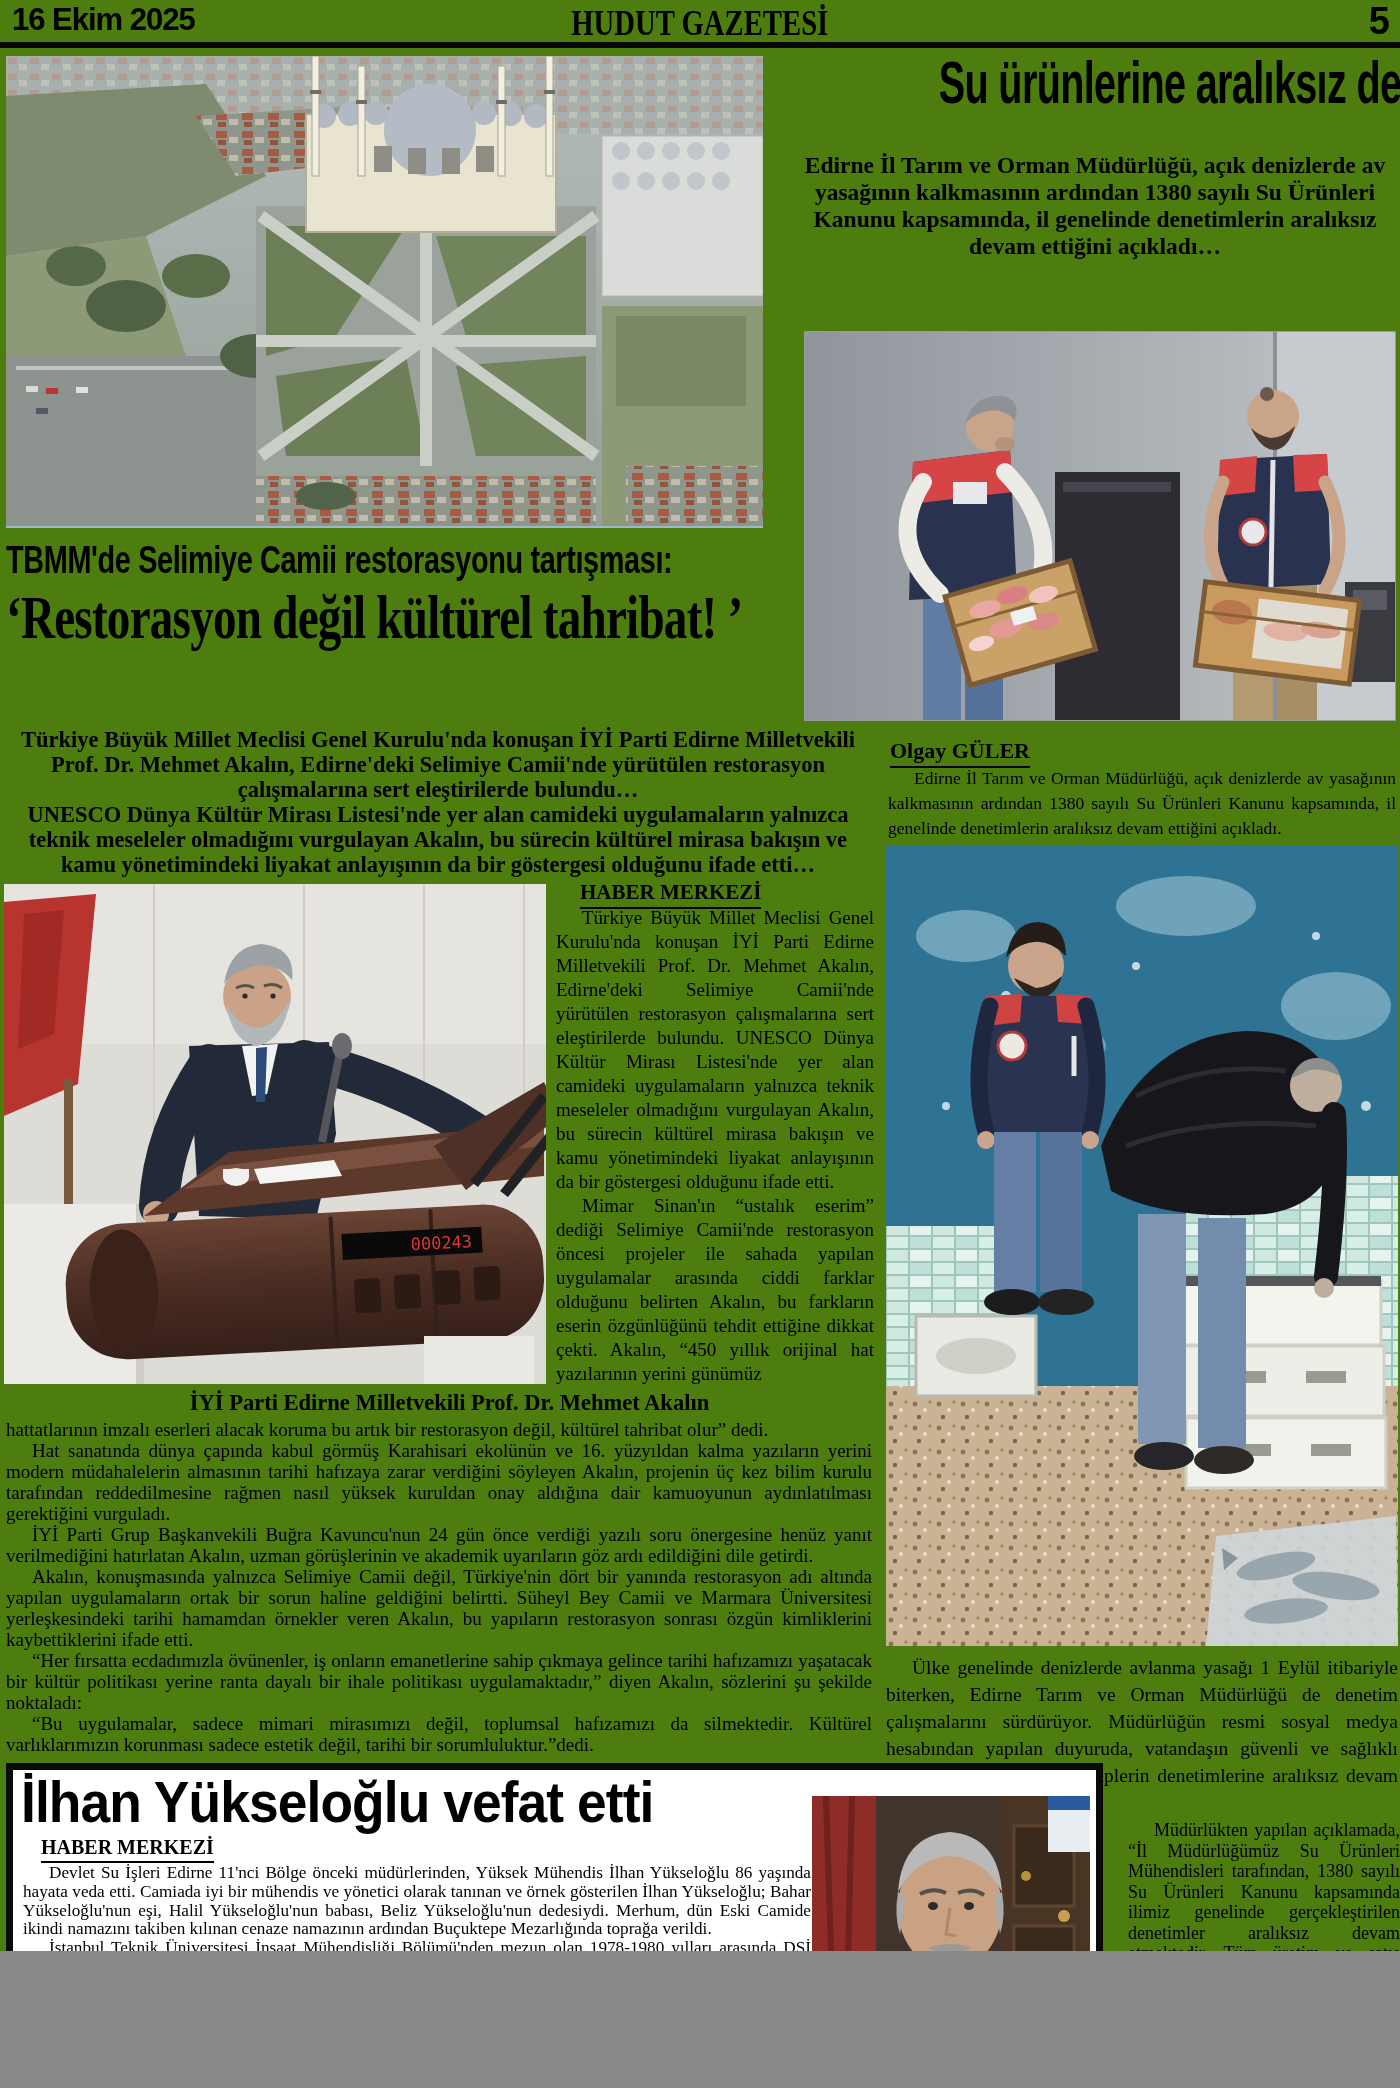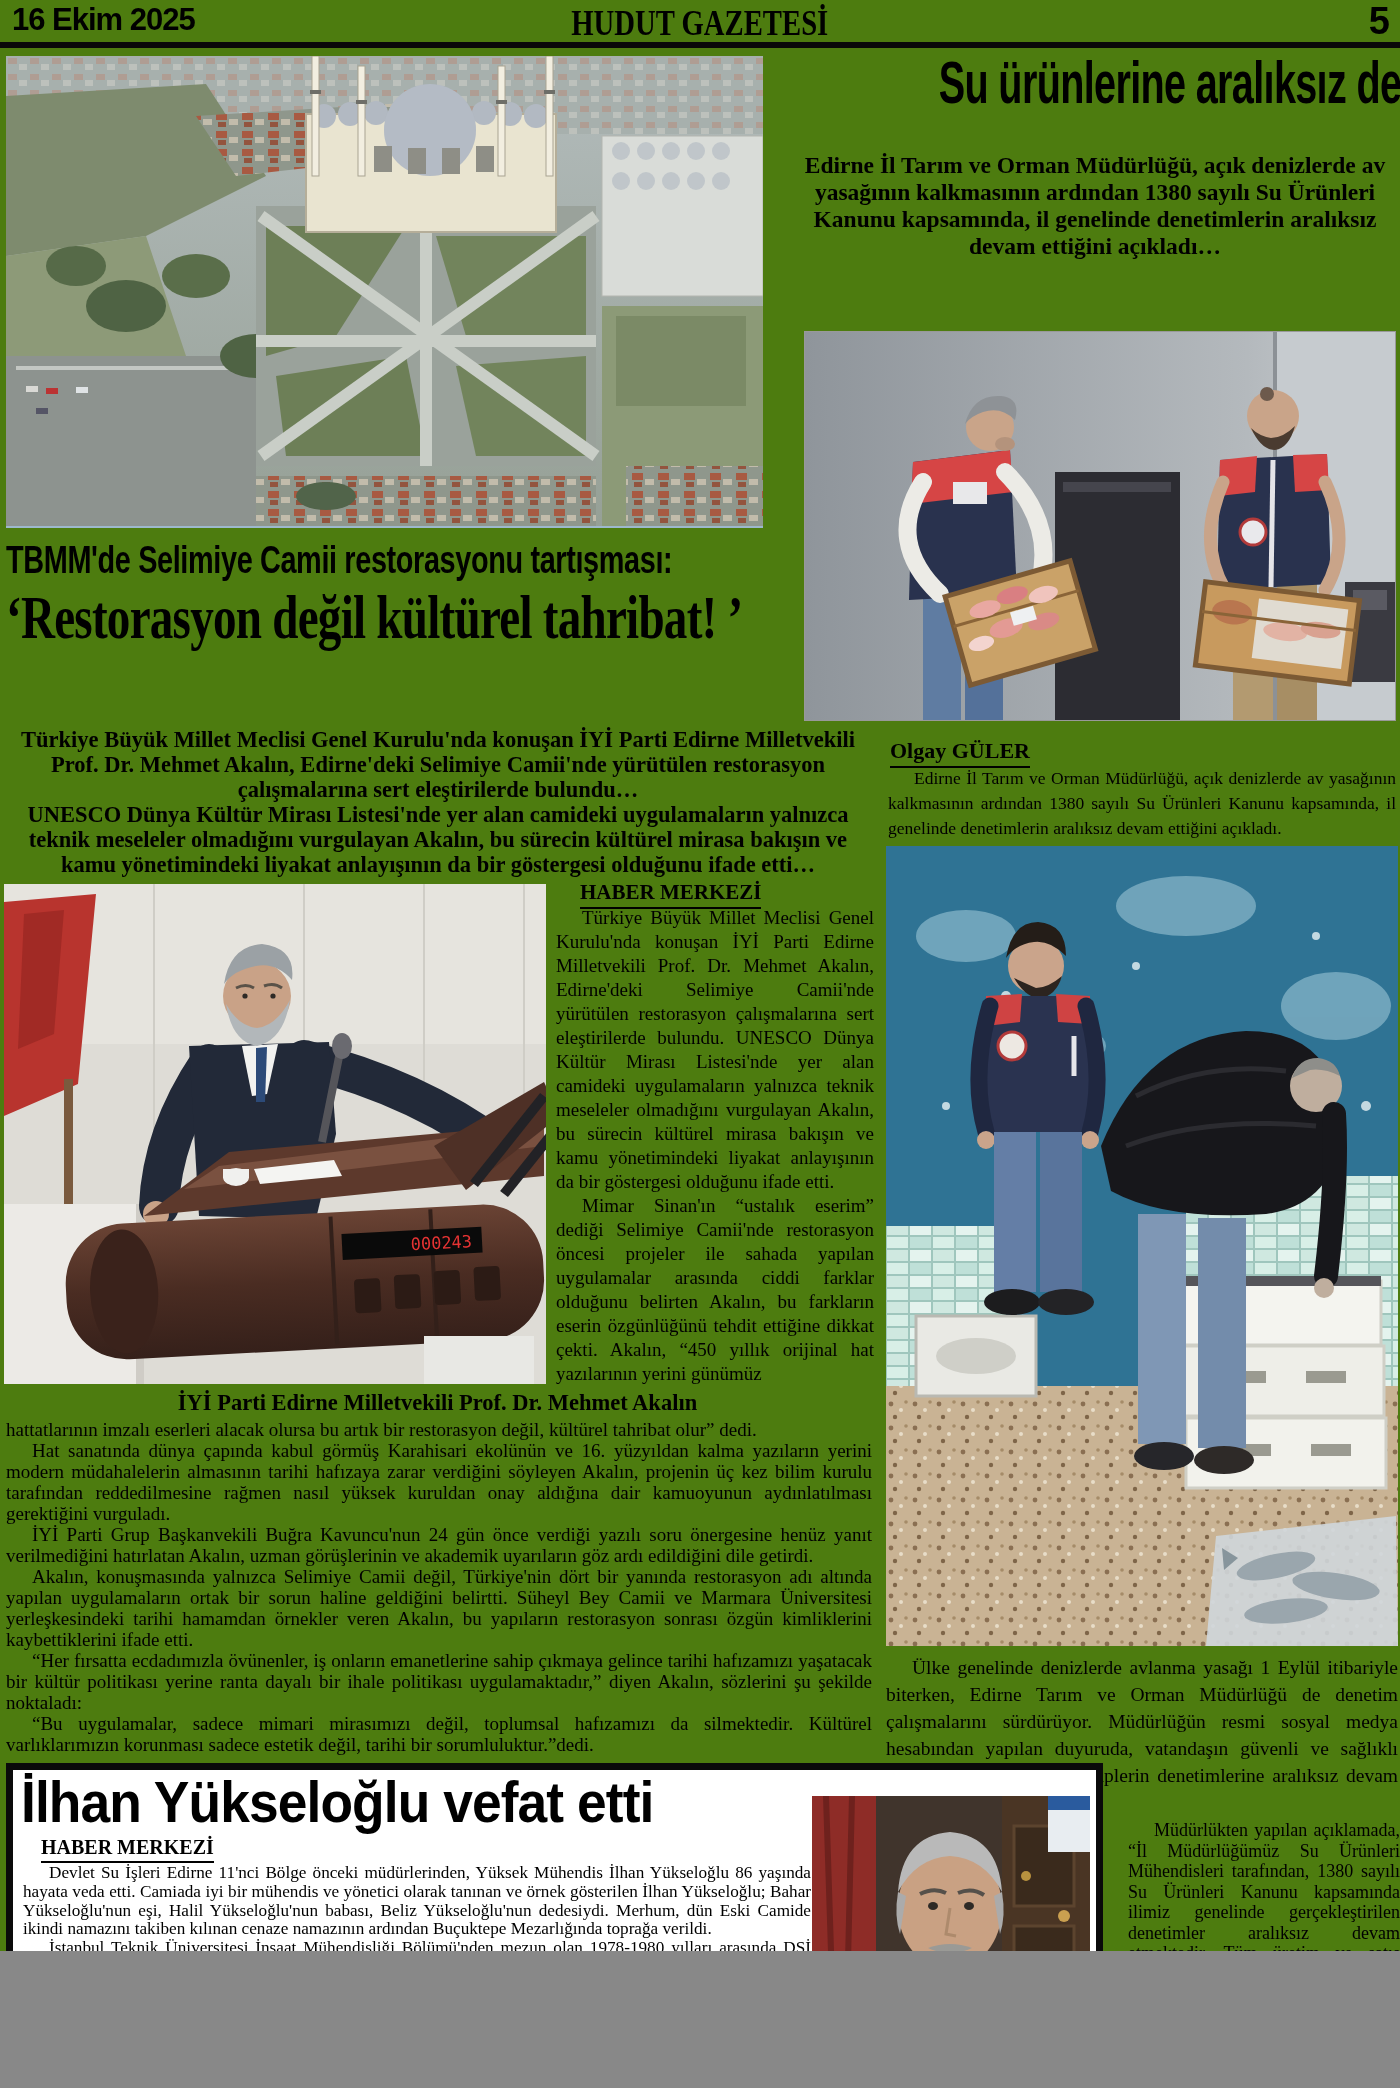--- a/index.html
+++ b/index.html
@@ -19,21 +19,21 @@
   #hdr-date{left:12px;top:2px;font-size:31px;font-weight:bold;letter-spacing:-1px;}
   #hdr-page{right:10px;top:0px;font-size:38px;font-weight:bold;}
   #hdr-title{left:0;top:4px;width:1400px;text-align:center;font-size:35px;font-weight:bold;}
   #fish-head{left:790px;top:48px;width:606px;text-align:center;font-size:60px;font-weight:900;letter-spacing:-1px;}
   #fish-lead{left:795px;top:152px;width:600px;text-align:center;font-size:23.5px;font-weight:bold;line-height:27px;}
   #rest-kicker{left:6px;top:538px;font-size:39px;font-weight:bold;letter-spacing:-0.5px;}
   #rest-head{left:6px;top:582px;font-size:62px;font-weight:900;letter-spacing:-1px;font-family:Liberation Serif, serif;}
   #rest-lead{left:2px;top:727px;width:872px;text-align:center;font-size:22.5px;font-weight:bold;line-height:25px;}
   #rest-col{left:556px;top:880px;width:318px;height:512px;overflow:hidden;font-size:19px;line-height:24px;}
   #rest-col .lbl{font-size:21px;font-weight:bold;text-indent:24px;margin-bottom:2px;}
-  #rest-caption{left:0;top:1390px;width:875px;text-align:center;font-size:22.5px;font-weight:bold;}
+  #rest-caption{left:12px;top:1390px;width:875px;text-align:center;font-size:22.5px;font-weight:bold;}
   #rest-body{left:6px;top:1419px;width:866px;height:338px;overflow:hidden;font-size:19px;line-height:21px;}
   #guler-byline{left:890px;top:738px;font-size:22px;font-weight:bold;}
   #guler-intro{left:888px;top:766px;width:508px;height:80px;overflow:hidden;font-size:17.5px;line-height:25px;}
   #fish-body1{left:886px;top:1654px;width:512px;height:164px;overflow:hidden;font-size:19.5px;line-height:27px;}
   #fish-body2{left:1128px;top:1820px;width:272px;height:268px;overflow:hidden;font-size:18px;line-height:20.5px;}
   #obit-box{left:6px;top:1763px;width:1083px;height:280px;border:7px solid #0a0a0a;background:#fff;}
   #obit-head{position:absolute;left:8px;top:-2px;font-size:58px;font-weight:900;letter-spacing:-1px;}
   #obit-lbl{position:absolute;left:28px;top:66px;font-size:20px;font-weight:bold;}
   #obit-body{position:absolute;left:10px;top:94px;width:788px;height:182px;overflow:hidden;font-size:17.2px;line-height:18.8px;}
   #obit-photo{position:absolute;right:6px;top:26px;width:278px;height:248px;}
@@ -311,21 +311,21 @@
 
   <div class="abs j" id="rest-col">
     <div class="lbl"><span class="ul">HABER MERKEZİ</span></div>
     <p class="ind">Türkiye Büyük Millet Meclisi Genel Kurulu'nda konuşan İYİ Parti Edirne Milletvekili Prof. Dr. Mehmet Akalın, Edirne'deki Selimiye Camii'nde yürütülen restorasyon çalışmalarına sert eleştirilerde bulundu. UNESCO Dünya Kültür Mirası Listesi'nde yer alan camideki uygulamaların yalnızca teknik meseleler olmadığını vurgulayan Akalın, bu sürecin kültürel mirasa bakışın ve kamu yönetimindeki liyakat anlayışının da bir göstergesi olduğunu ifade etti.</p>
     <p class="ind">Mimar Sinan'ın “ustalık eserim” dediği Selimiye Camii'nde restorasyon öncesi projeler ile sahada yapılan uygulamalar arasında ciddi farklar olduğunu belirten Akalın, bu farkların eserin özgünlüğünü tehdit ettiğine dikkat çekti. Akalın, “450 yıllık orijinal hat yazılarının yerini günümüz</p>
   </div>
 
   <div class="abs" id="rest-caption">İYİ Parti Edirne Milletvekili Prof. Dr. Mehmet Akalın</div>
 
   <div class="abs j" id="rest-body">
-    <p>hattatlarının imzalı eserleri alacak olursa bu artık bir restorasyon değil, kültürel tahribat olur” dedi.</p>
+    <p>hattatlarının imzalı eserleri alacak koruma bu artık bir restorasyon değil, kültürel tahribat olur” dedi.</p>
     <p class="ind">Hat sanatında dünya çapında kabul görmüş Karahisari ekolünün ve 16. yüzyıldan kalma yazıların yerini modern müdahalelerin almasının tarihi hafızaya zarar verdiğini söyleyen Akalın, projenin üç kez bilim kurulu tarafından reddedilmesine rağmen nasıl yüksek kuruldan onay aldığına dair kamuoyunun aydınlatılması gerektiğini vurguladı.</p>
     <p class="ind">İYİ Parti Grup Başkanvekili Buğra Kavuncu'nun 24 gün önce verdiği yazılı soru önergesine henüz yanıt verilmediğini hatırlatan Akalın, uzman görüşlerinin ve akademik uyarıların göz ardı edildiğini dile getirdi.</p>
     <p class="ind">Akalın, konuşmasında yalnızca Selimiye Camii değil, Türkiye'nin dört bir yanında restorasyon adı altında yapılan uygulamaların ortak bir sorun haline geldiğini belirtti. Süheyl Bey Camii ve Marmara Üniversitesi yerleşkesindeki tarihi hamamdan örnekler veren Akalın, bu yapıların restorasyon sonrası özgün kimliklerini kaybettiklerini ifade etti.</p>
     <p class="ind">“Her fırsatta ecdadımızla övünenler, iş onların emanetlerine sahip çıkmaya gelince tarihi hafızamızı yaşatacak bir kültür politikası yerine ranta dayalı bir ihale politikası uygulamaktadır,” diyen Akalın, sözlerini şu şekilde noktaladı:</p>
     <p class="ind">“Bu uygulamalar, sadece mimari mirasımızı değil, toplumsal hafızamızı da silmektedir. Kültürel varlıklarımızın korunması sadece estetik değil, tarihi bir sorumluluktur.”dedi.</p>
   </div>
 
   <div class="abs photo" style="left:886px;top:846px;width:512px;height:800px;">
     <svg width="512" height="800" viewBox="0 0 512 800">
       <defs>

